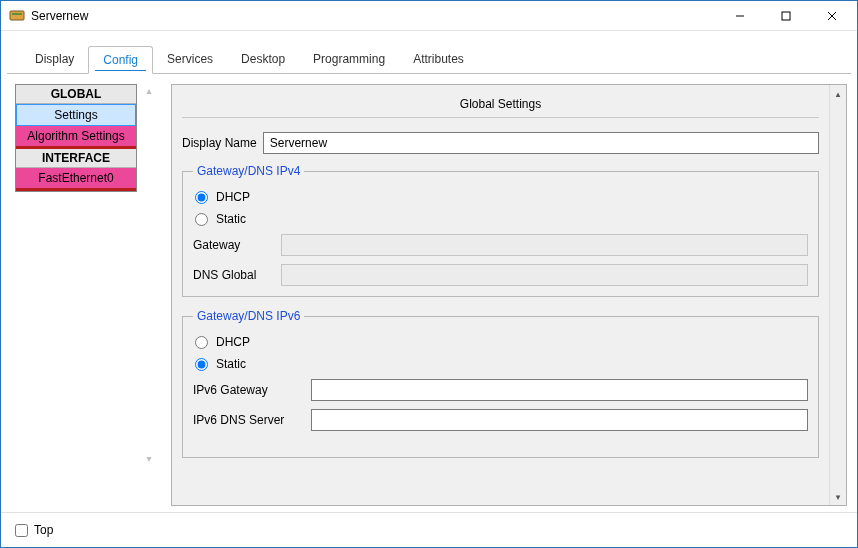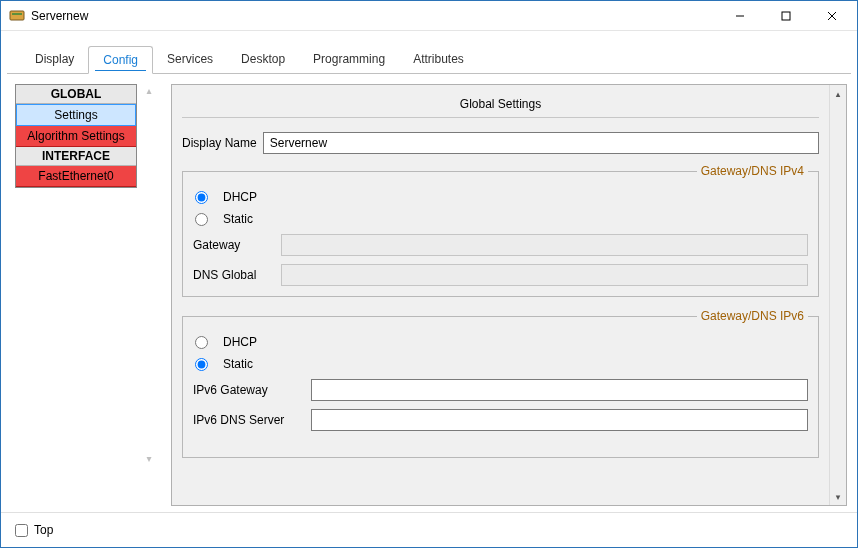--- a/index.html
+++ b/index.html
@@ -86,22 +86,22 @@
   .sidebar .section-header {
     font-weight: bold;
     text-align: center;
     padding: 2px 0;
     border-bottom: 1px solid #b5b5b5;
     background: #e8e8e8;
   }
   .sidebar .item {
     text-align: center;
     padding: 3px 0;
-    border-bottom: 1px solid #b91c1c;
-    background: #ef4444;
+    border-bottom: 3px solid #b91c1c;
+    background: #ec4899;
   }
   .sidebar .item.selected {
     background: #cde6ff;
     border: 1px solid #3399ff;
   }
   .sidebar-scroll {
     width: 16px;
     display: flex; flex-direction: column; align-items: center;
     color: #999;
     padding-top: 2px;
@@ -176,27 +176,26 @@
   }
 
   fieldset.group {
     border: 1px solid #b8b8b8;
     margin: 0 0 12px 0;
     padding: 10px 10px 10px 10px;
     background: #f0f0f0;
   }
   fieldset.group legend {
     padding: 0 4px;
-    color: #a16207;
+    color: #1d4ed8;
     background: #f0f0f0;
-    text-align: right;
   }
   .radio-row {
     display: flex; align-items: center;
-    gap: 15px;
+    gap: 8px;
     margin: 2px 0 8px 2px;
   }
   .radio-row input[type=radio] {
     margin: 0;
   }
   .form-row {
     display: flex; align-items: center;
     gap: 8px;
     margin: 4px 0 8px 0;
   }

